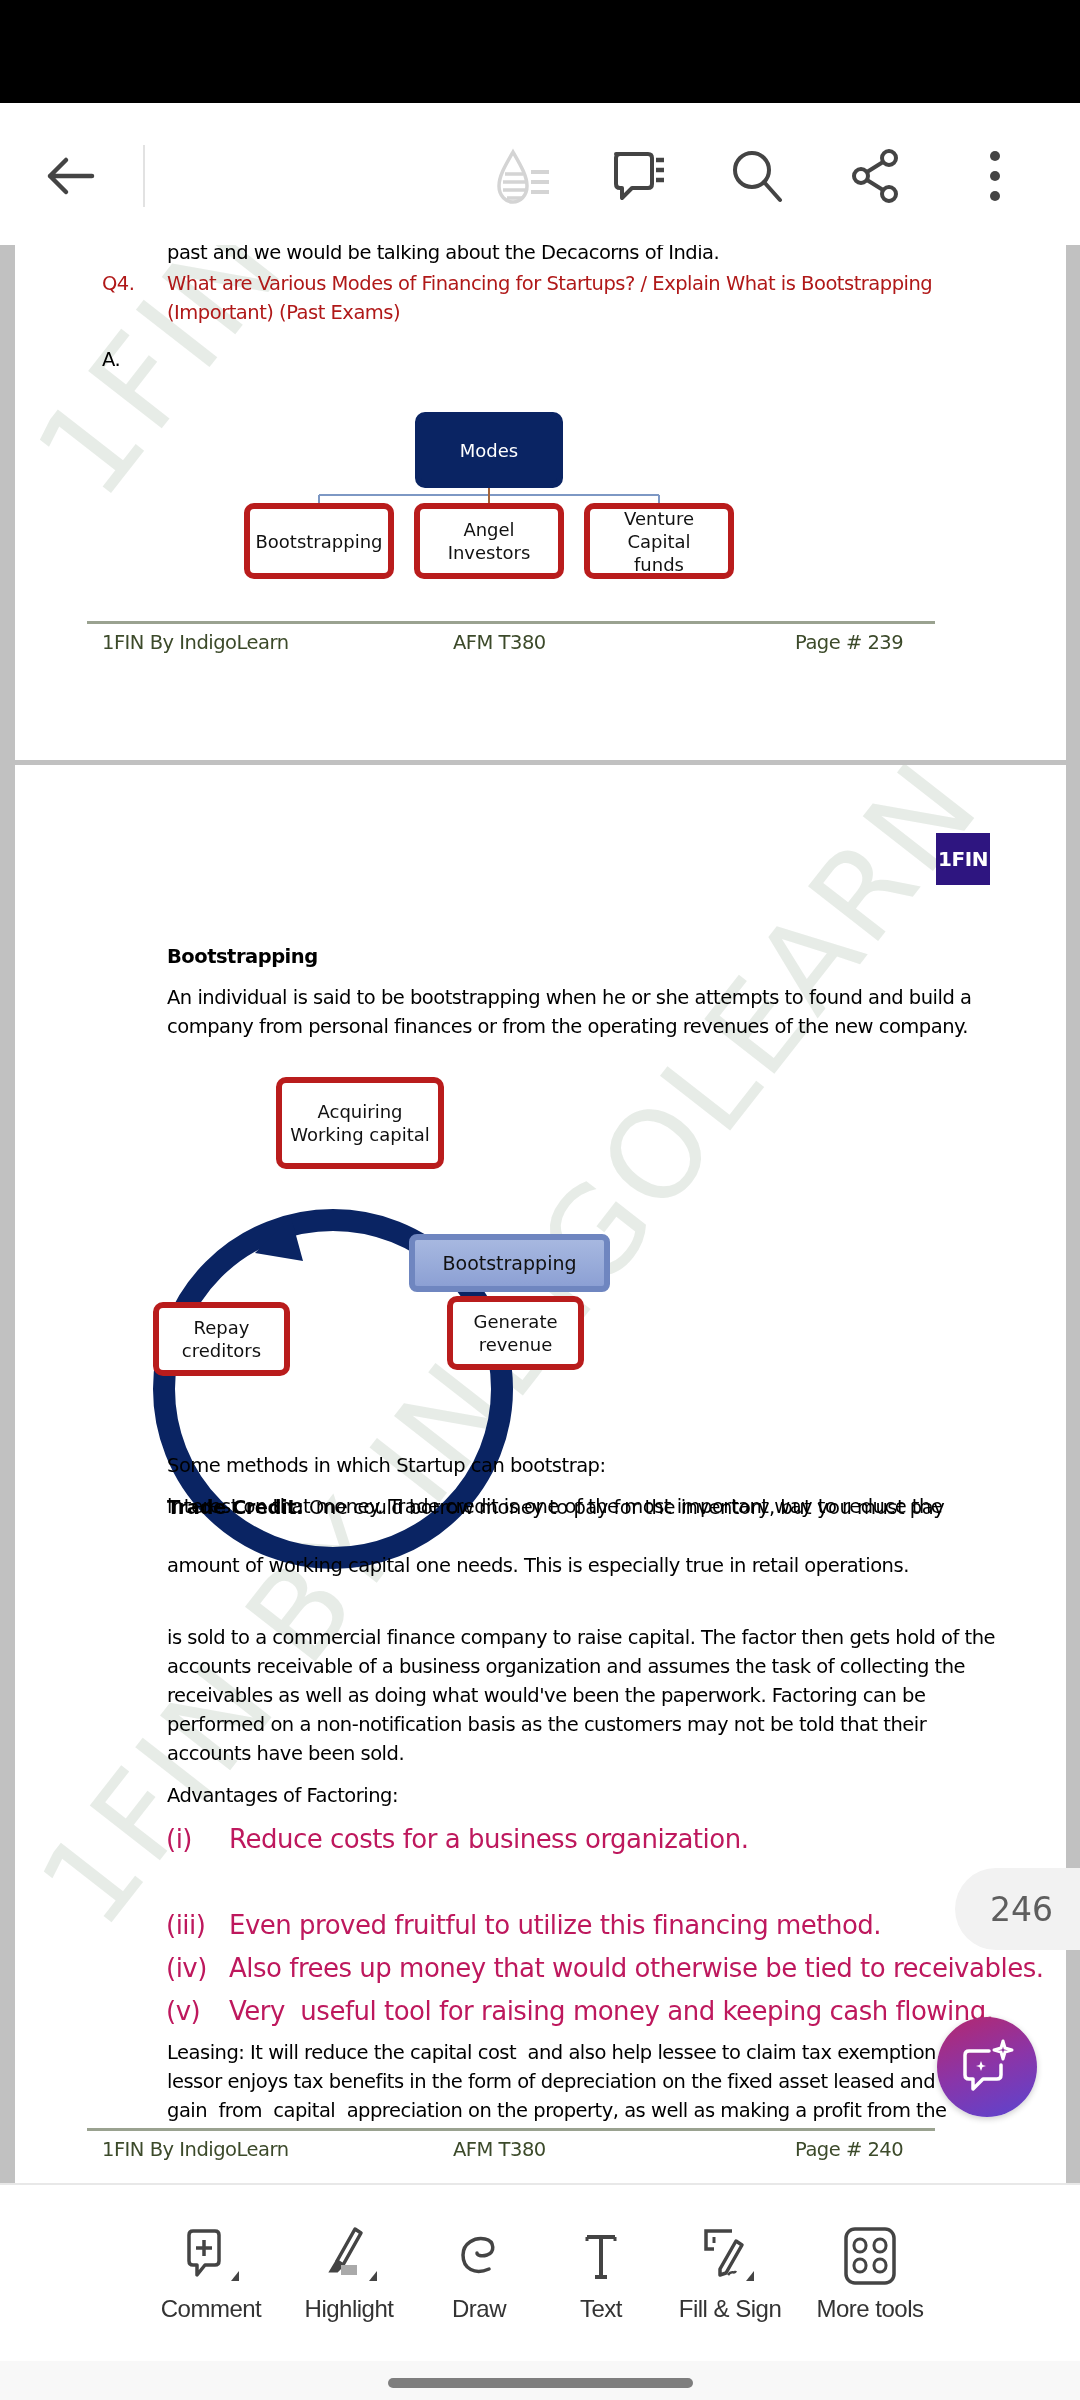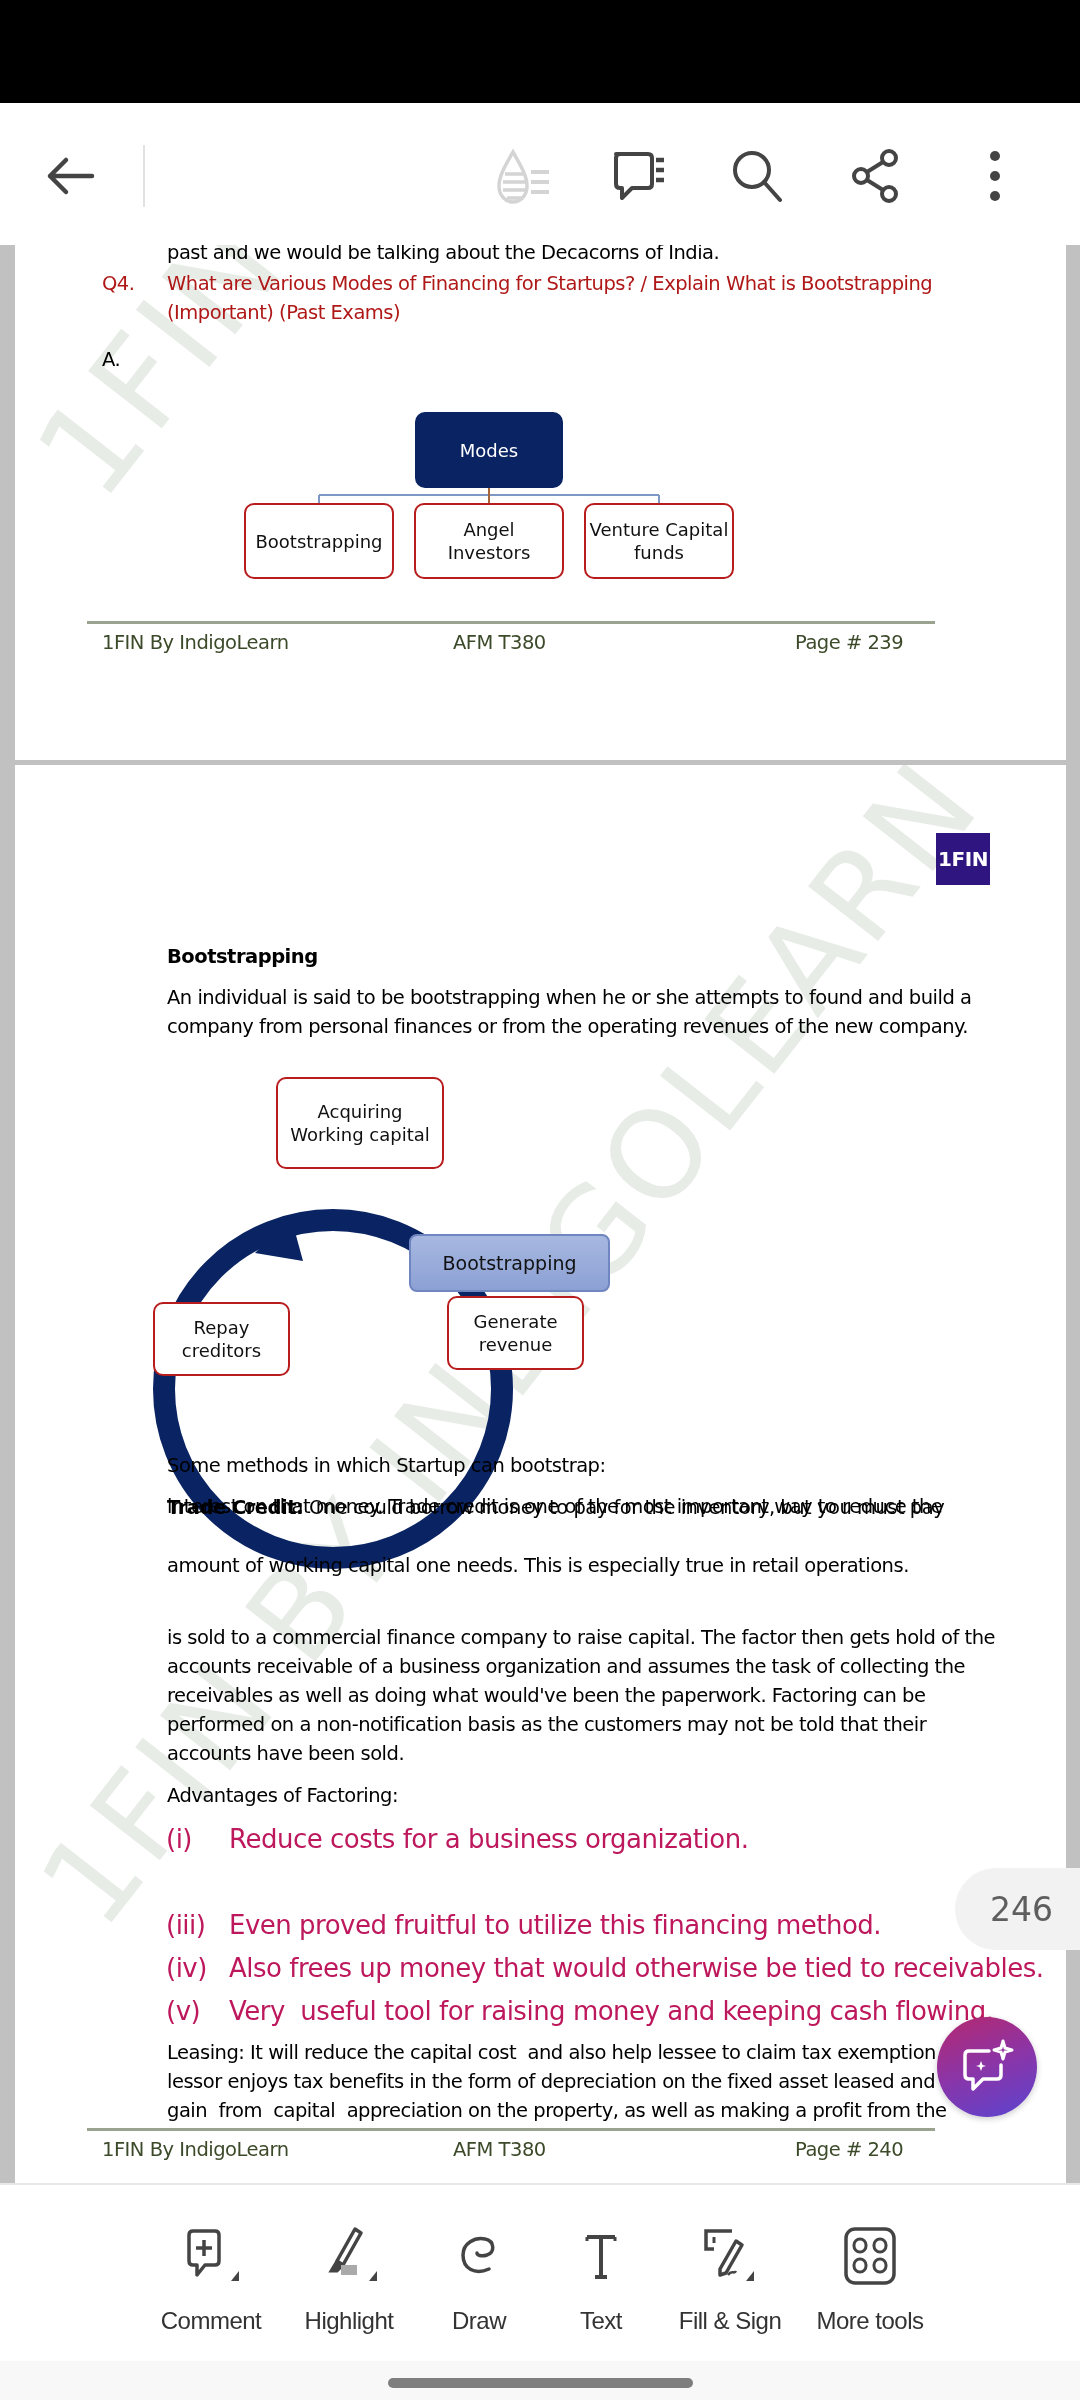--- a/index.html
+++ b/index.html
@@ -19,37 +19,37 @@
 
   .doc-text { position: absolute; font-family: "DejaVu Sans", sans-serif; color: #000000; font-size: 19.5px; line-height: 29px; letter-spacing: -0.5px; }
   .q-red { color: #b01818; }
   .bold { font-weight: bold; }
 
   .footer-line { position: absolute; height: 3px; background: #9aa290; }
   .footer-text { position: absolute; font-size: 19.5px; color: #3c4a2a; letter-spacing: -0.5px; }
 
   .watermark { position: absolute; font-family: "DejaVu Sans", sans-serif; color: rgba(170,185,170,0.28); font-size: 128px; white-space: nowrap; transform-origin: left bottom; pointer-events: none; letter-spacing: 4px; }
 
-  .node { position: absolute; display: flex; align-items: center; justify-content: center; text-align: center; font-size: 18px; line-height: 23px; color: #111; border: 2px solid #b91c1c; border-radius: 10px; background: #fff; white-space: pre-line; }
+  .node { position: absolute; display: flex; align-items: center; justify-content: center; text-align: center; font-size: 18px; line-height: 23px; color: #111; border: 6px solid #b91c1c; border-radius: 10px; background: #fff; white-space: pre-line; }
   .node-dark { background: #0a2463; color: #fff; border-color: #0a2463; }
   .node-blue { background: linear-gradient(#a7b8e0, #8ca0d4); border-color: #6f86c0; border-radius: 8px; }
 
   .brand-badge { position: absolute; width: 54px; height: 52px; background: #2e1580; color: #fff; font-weight: bold; font-size: 20px; display: flex; align-items: center; justify-content: center; letter-spacing: -0.5px; }
 
   .list-row { position: absolute; left: 151px; font-size: 26px; color: #be185d; letter-spacing: -0.5px; }
   .list-num { display: inline-block; width: 63px; }
 
   .page-counter { position: absolute; left: 955px; top: 1868px; width: 130px; height: 82px; border-radius: 41px 0 0 41px; background: #f2f2f2; color: #5e5e5e; font-size: 33px; display: flex; align-items: center; padding-left: 35px; }
 
   .ai-fab { position: absolute; left: 937px; top: 2017px; width: 100px; height: 100px; border-radius: 50%; background: linear-gradient(160deg, #b5286e 0%, #8a35a8 50%, #5b44d0 100%); display: flex; align-items: center; justify-content: center; box-shadow: 0 2px 6px rgba(0,0,0,0.2); cursor: pointer; }
 
   .toolbar { position: absolute; left: 0; top: 2183px; width: 1080px; height: 178px; background: #fff; border-top: 2px solid #e8e8e8; }
   .tool { position: absolute; top: 40px; width: 140px; height: 120px; display: flex; flex-direction: column; align-items: center; cursor: pointer; }
   .tool-icon { width: 80px; height: 70px; display: flex; align-items: center; justify-content: center; position: relative; }
-  .tool-label { margin-top: 12px; font-size: 24px; color: #333; letter-spacing: -0.5px; font-family: "Liberation Sans", sans-serif; }
+  .tool-label { font-size: 24px; color: #333; letter-spacing: -0.5px; font-family: "Liberation Sans", sans-serif; }
 
   .nav-area { position: absolute; left: 0; top: 2361px; width: 1080px; height: 39px; background: #f8f8f8; }
   .nav-handle { position: absolute; left: 388px; top: 17px; width: 305px; height: 10px; border-radius: 5px; background: #7e7e7e; }
 </style>
 </head>
 <body>
 
 <div class="status-bar"></div>
 
 <div class="app-header">

